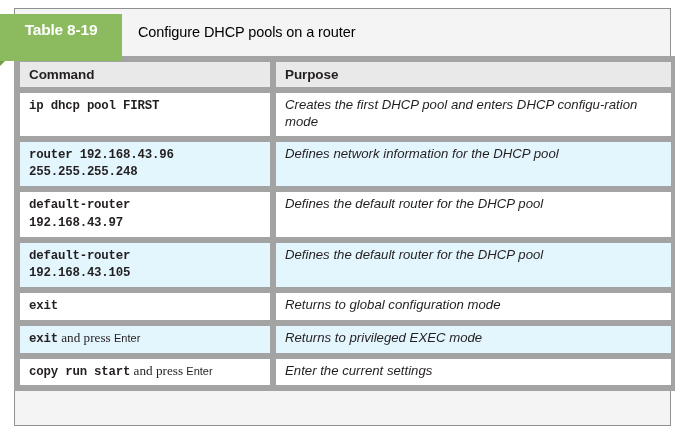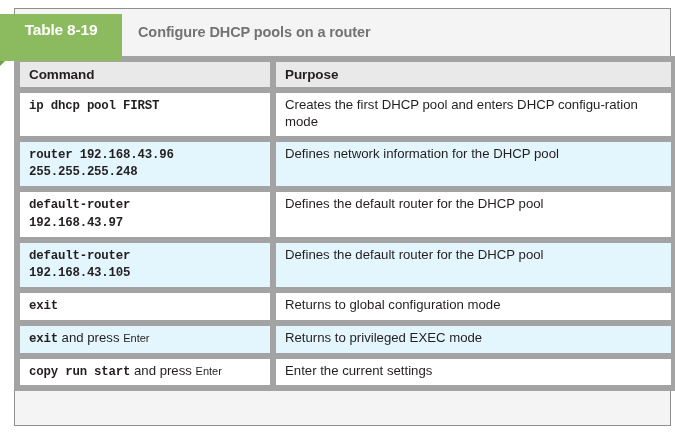--- a/index.html
+++ b/index.html
@@ -42,22 +42,22 @@
     right: 0;
     height: 48px;
     background: #f4f4f4;
   }
 
   .caption-title {
     position: absolute;
     left: 123px;
     top: 15px;
     font-size: 14.5px;
-    font-weight: bold;
-    color: #737373;
+    font-weight: normal;
+    color: #000000;
     letter-spacing: -0.1px;
     white-space: nowrap;
   }
 
   
   .ribbon {
     position: absolute;
     left: 0px;
     top: 14px;
     width: 122px;
@@ -132,25 +132,25 @@
     font-weight: bold;
     letter-spacing: -0.2px;
     white-space: pre-wrap;
   }
   .kbd {
     font-family: "Liberation Sans", sans-serif;
     font-size: 11px;
     font-weight: normal;
   }
   .plainword {
-    font-family: Liberation Sans, sans-serif;
+    font-family: Liberation Serif, serif;
     font-size: 13.2px;
     font-weight: normal;
   }
-  .purpose-text { display: block; }
+  .purpose-text { display: block; font-style: italic; }
 </style>
 </head>
 <body>
 
 <div class="figure">
 
   <div class="table-frame">
     <div class="caption-band">
       <div class="caption-title">Configure DHCP pools on a router</div>
     </div>

